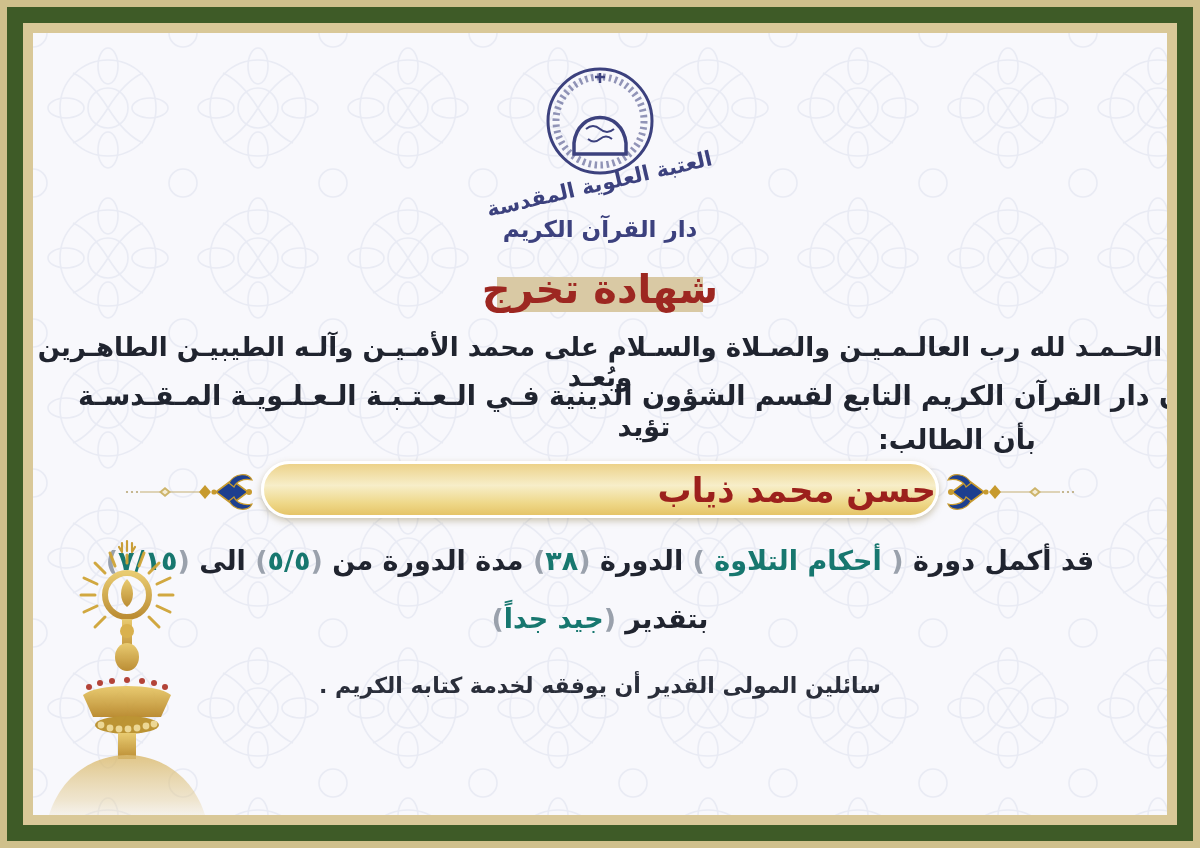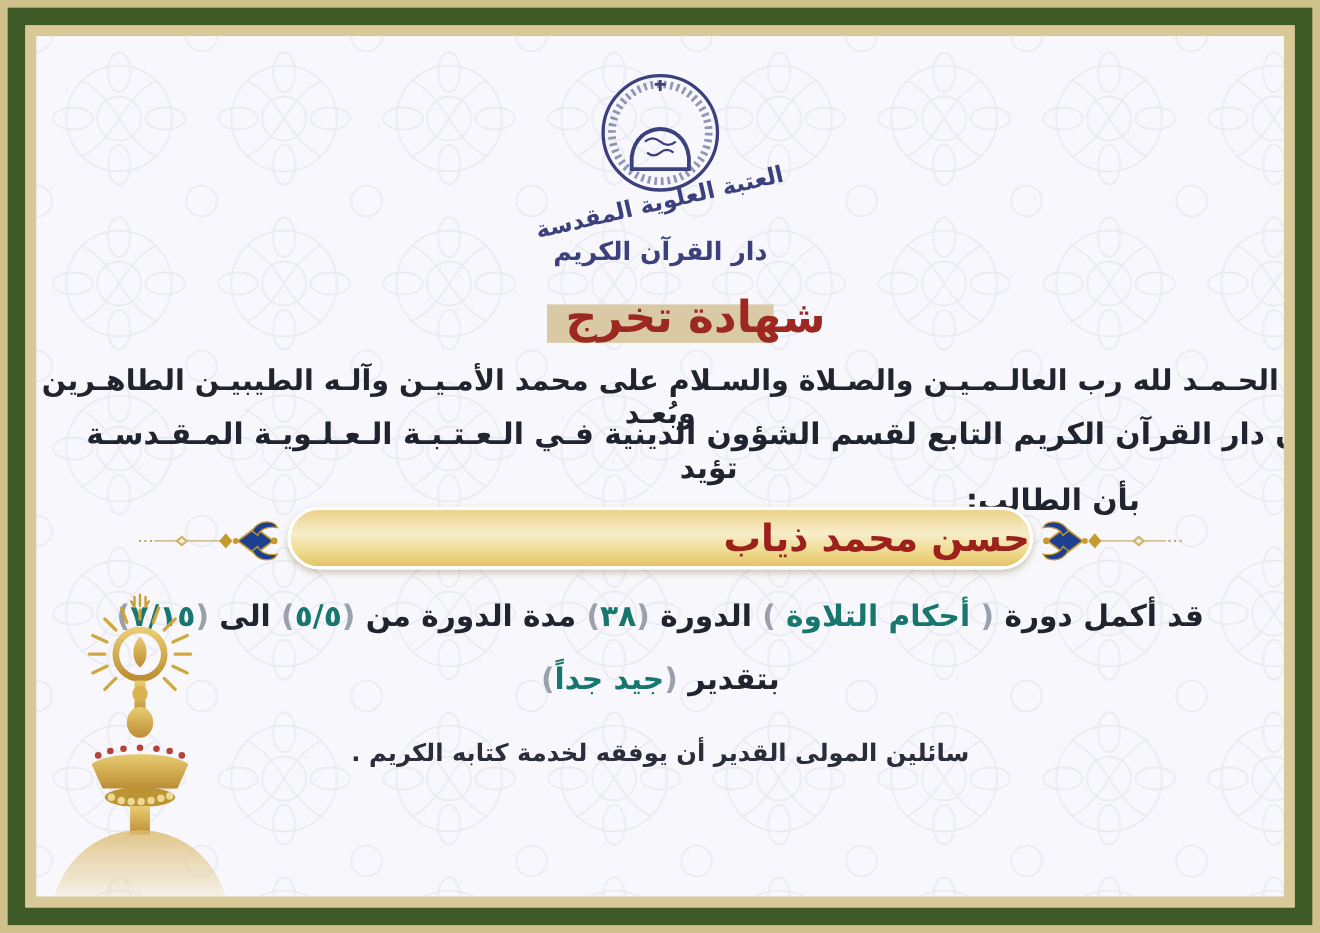--- a/index.html
+++ b/index.html
@@ -14,26 +14,26 @@
     position:absolute;inset:33px;background:#f8f8fc;overflow:hidden;
   }
   .bg-pattern{position:absolute;inset:0;width:100%;height:100%;}
   .layer{position:absolute;left:0;width:100%;text-align:center;}
   .logo-wrap{position:absolute;top:26px;left:50%;transform:translateX(-50%);width:300px;height:195px;}
   .title-highlight{
     position:absolute;top:244px;left:50%;transform:translateX(-50%);
     width:206px;height:35px;background:#d9c9a4;
   }
   .cert-title{
-    top:233px;font-size:40px;font-weight:700;color:#9d2721;letter-spacing:0;padding-left:32px;
+    top:233px;font-size:40px;font-weight:700;color:#9d2721;letter-spacing:0;
   }
   .intro-line{top:299px;font-size:26px;font-weight:700;color:#20242f;}
   .body-line{top:347px;font-size:27px;font-weight:700;color:#20242f;margin-left:44px;}
   .student-label{
-    position:absolute;top:391px;right:131px;font-size:27px;font-weight:700;color:#20242f;margin-top:16px;
+    position:absolute;top:391px;right:131px;font-size:27px;font-weight:700;color:#20242f;
   }
   .name-pill{
     position:absolute;top:428px;left:50%;transform:translateX(-50%);
     width:678px;height:57px;border-radius:30px;
     background:linear-gradient(180deg,#ecd28a 0%,#f7eec9 42%,#eed787 78%,#e5c468 100%);
     border:3px solid #ffffff;box-sizing:border-box;
     box-shadow:0 3px 7px rgba(120,100,40,.35);
     display:flex;align-items:center;justify-content:flex-start;
   }
   .student-name{font-size:34px;font-weight:700;color:#9c201c;}

